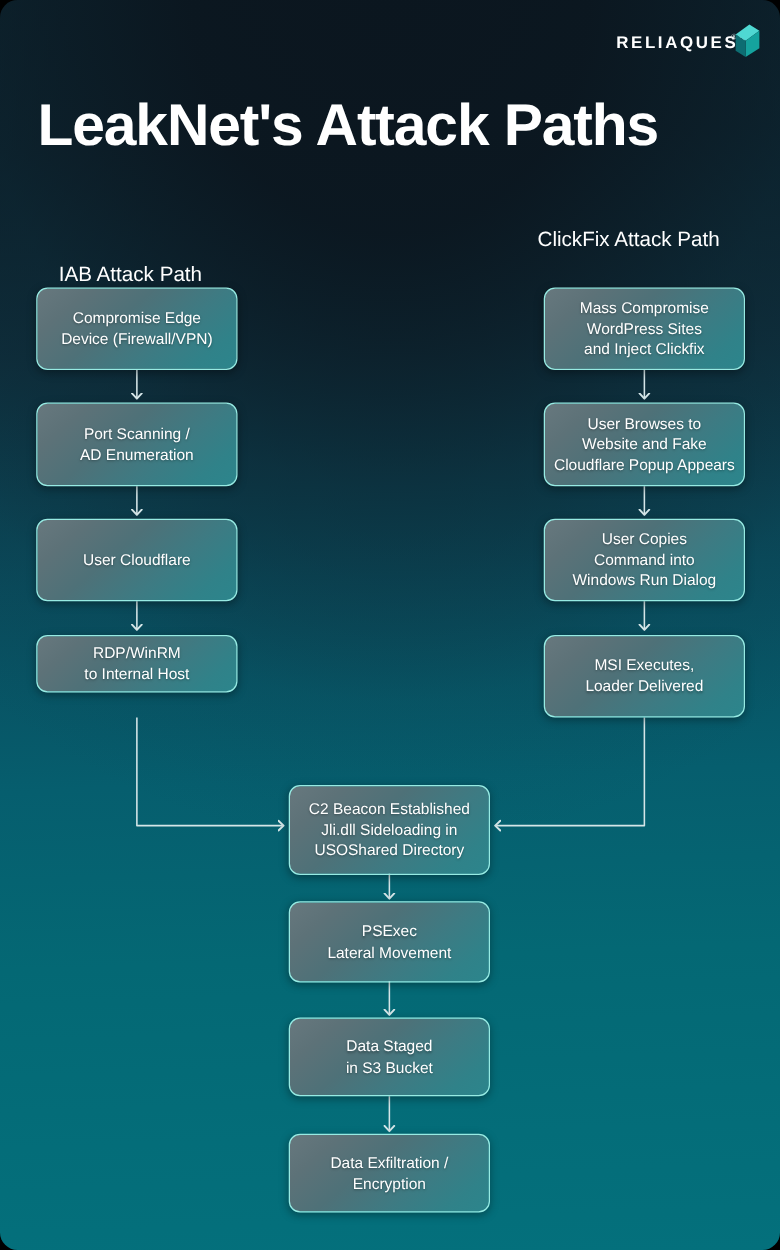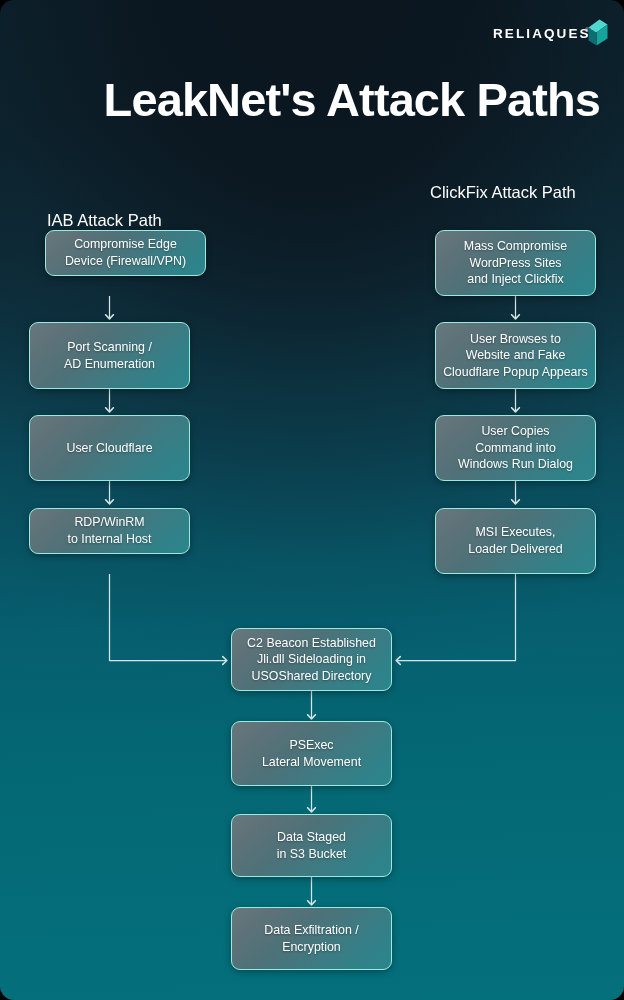--- a/index.html
+++ b/index.html
@@ -18,21 +18,21 @@
     position:absolute;left:0;top:8px;font-size:13.5px;font-weight:bold;color:#ffffff;
     letter-spacing:2.1px;line-height:14px;white-space:nowrap;
   }
   #logo .reg{position:absolute;left:92px;top:8px;font-size:6px;color:#d8e4e6;}
   #logo .mark{position:absolute;left:94px;top:0px;width:22px;height:27px;}
 
   
   #title{
     position:absolute;left:30px;top:70px;width:570px;
     font-size:47px;font-weight:bold;color:#ffffff;letter-spacing:-0.9px;
-    line-height:60px;white-space:nowrap;text-align:right;
+    line-height:60px;white-space:nowrap;
   }
 
   
   .col-head{
     position:absolute;font-size:16.5px;color:#ffffff;line-height:20px;white-space:nowrap;
   }
   #head-iab{left:47px;top:182px;margin-top:28px;}
   #head-clickfix{left:430px;top:182px;}
 
   
@@ -88,28 +88,28 @@
 
       <line x1="311.5" y1="691" x2="311.5" y2="718"></line>
       <line x1="311.5" y1="784" x2="311.5" y2="811"></line>
       <line x1="311.5" y1="877" x2="311.5" y2="904"></line>
     </g>
 
     <path d="M109.5,574 L109.5,660.5 L226,660.5" stroke="#d5e6e8" stroke-width="1.25" fill="none" stroke-linejoin="round" marker-end="url(#ah-d)"></path>
     <path d="M515.5,574 L515.5,660.5 L397,660.5" stroke="#d5e6e8" stroke-width="1.25" fill="none" stroke-linejoin="round" marker-end="url(#ah-d)"></path>
   </svg>
 
-  <div class="node" style="left:29px;top:230px;height:46px;margin-left:16px;">Compromise Edge<br>Device (Firewall/VPN)</div>
+  <div class="node" style="left:29px;top:230px;height:66px;">Compromise Edge<br>Device (Firewall/VPN)</div>
   <div class="node" style="left:29px;top:322px;height:67px;">Port Scanning /<br>AD Enumeration</div>
   <div class="node" style="left:29px;top:415px;height:66px;">User Cloudflare</div>
   <div class="node" style="left:29px;top:508px;height:46px;">RDP/WinRM<br>to Internal Host</div>
 
   <div class="node" style="left:435px;top:230px;height:66px;">Mass Compromise<br>WordPress Sites<br>and Inject Clickfix</div>
   <div class="node" style="left:435px;top:322px;height:67px;">User Browses to<br>Website and Fake<br>Cloudflare Popup Appears</div>
   <div class="node" style="left:435px;top:415px;height:66px;">User Copies<br>Command into<br>Windows Run Dialog</div>
   <div class="node" style="left:435px;top:508px;height:66px;">MSI Executes,<br>Loader Delivered</div>
 
-  <div class="node" style="left:231px;top:628px;height:63px;">C2 Beacon Established<br>Jli.dll Sideloading in<br>USOShared Directory</div>
+  <div class="node" style="left:231px;top:628px;height:72px;">C2 Beacon Established<br>Jli.dll Sideloading in<br>USOShared Directory</div>
   <div class="node" style="left:231px;top:721px;height:65px;">PSExec<br>Lateral Movement</div>
   <div class="node" style="left:231px;top:814px;height:63px;">Data Staged<br>in S3 Bucket</div>
   <div class="node" style="left:231px;top:907px;height:63px;">Data Exfiltration /<br>Encryption</div>
 
 </div>
 
 </body></html>

